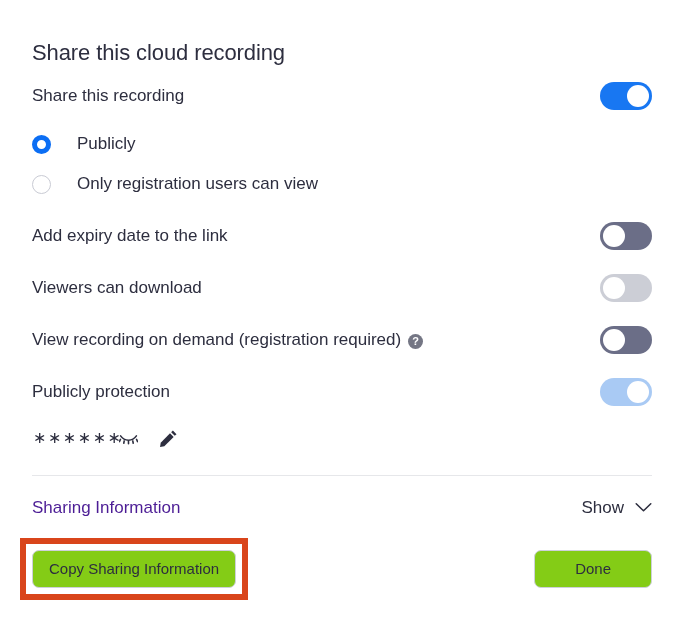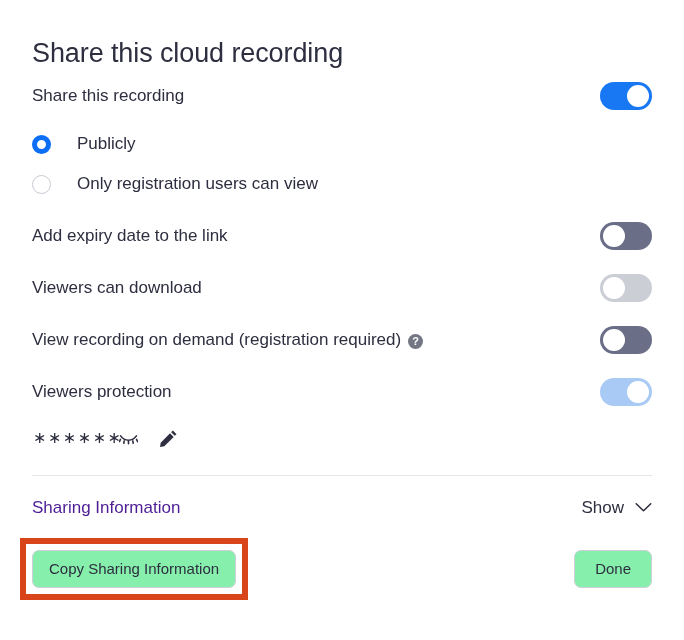--- a/index.html
+++ b/index.html
@@ -15,21 +15,21 @@
 
   .dialog {
     position: relative;
     width: 684px;
     height: 640px;
     padding: 0 32px;
   }
 
   
   .dialog-title {
-    font-size: 27px;
+    font-size: 22px;
     font-weight: 400;
     color: #2d2e3f;
     letter-spacing: -0.1px;
     padding-top: 36px;
     line-height: 34px;
   }
 
   
   .setting-row {
     display: flex;
@@ -183,30 +183,30 @@
   .footer {
     display: flex;
     align-items: center;
     justify-content: space-between;
     margin-top: 14px;
   }
   .btn {
     font-family: "Liberation Sans", sans-serif;
     font-size: 15px;
     color: #2d2e3f;
-    background: #86efac;
+    background: #84cc16;
     border: 1px solid #cdd0da;
     border-radius: 7px;
     padding: 0 16px;
     height: 38px;
     line-height: 36px;
     cursor: pointer;
     white-space: nowrap;
   }
-  .btn-done { padding: 0 20px; }
+  .btn-done { padding: 0 40px; }
 
   
   .copy-wrap {
     position: relative;
     display: inline-block;
   }
   .annotation-box {
     position: absolute;
     left: -12px;
     top: -12px;
@@ -259,21 +259,21 @@
     <span class="row-label">
       <span>View recording on demand (registration required)</span>
       <span class="help-icon">?</span>
     </span>
     <div class="toggle t-slate">
       <span class="knob"></span>
     </div>
   </div>
 
   <div class="setting-row">
-    <span class="row-label">Viewers protection</span>
+    <span class="row-label">Publicly protection</span>
     <div class="toggle t-lightblue on">
       <span class="knob"></span>
     </div>
   </div>
 
   <div class="passcode-row">
     <span class="passcode-dots">∗∗∗∗∗∗</span>
     <button class="icon-btn">
       <svg width="19" height="13" viewBox="0 0 20 14" fill="none" xmlns="http://www.w3.org/2000/svg">
         <path d="M1.5 4.2C3.6 7.2 6.6 8.8 10 8.8C13.4 8.8 16.4 7.2 18.5 4.2" stroke="#2d2e3f" stroke-width="1.7" stroke-linecap="round"></path>

